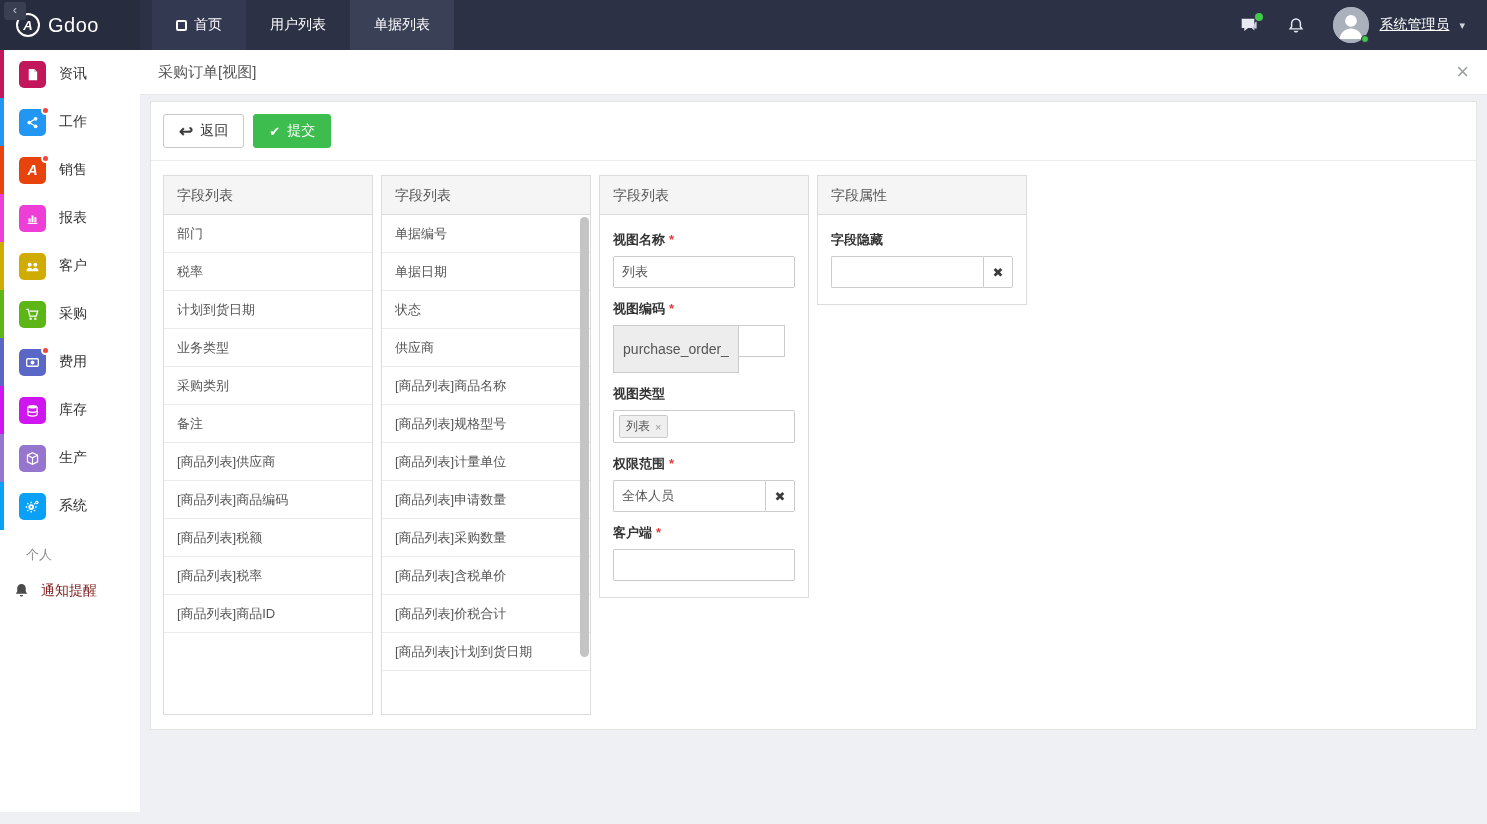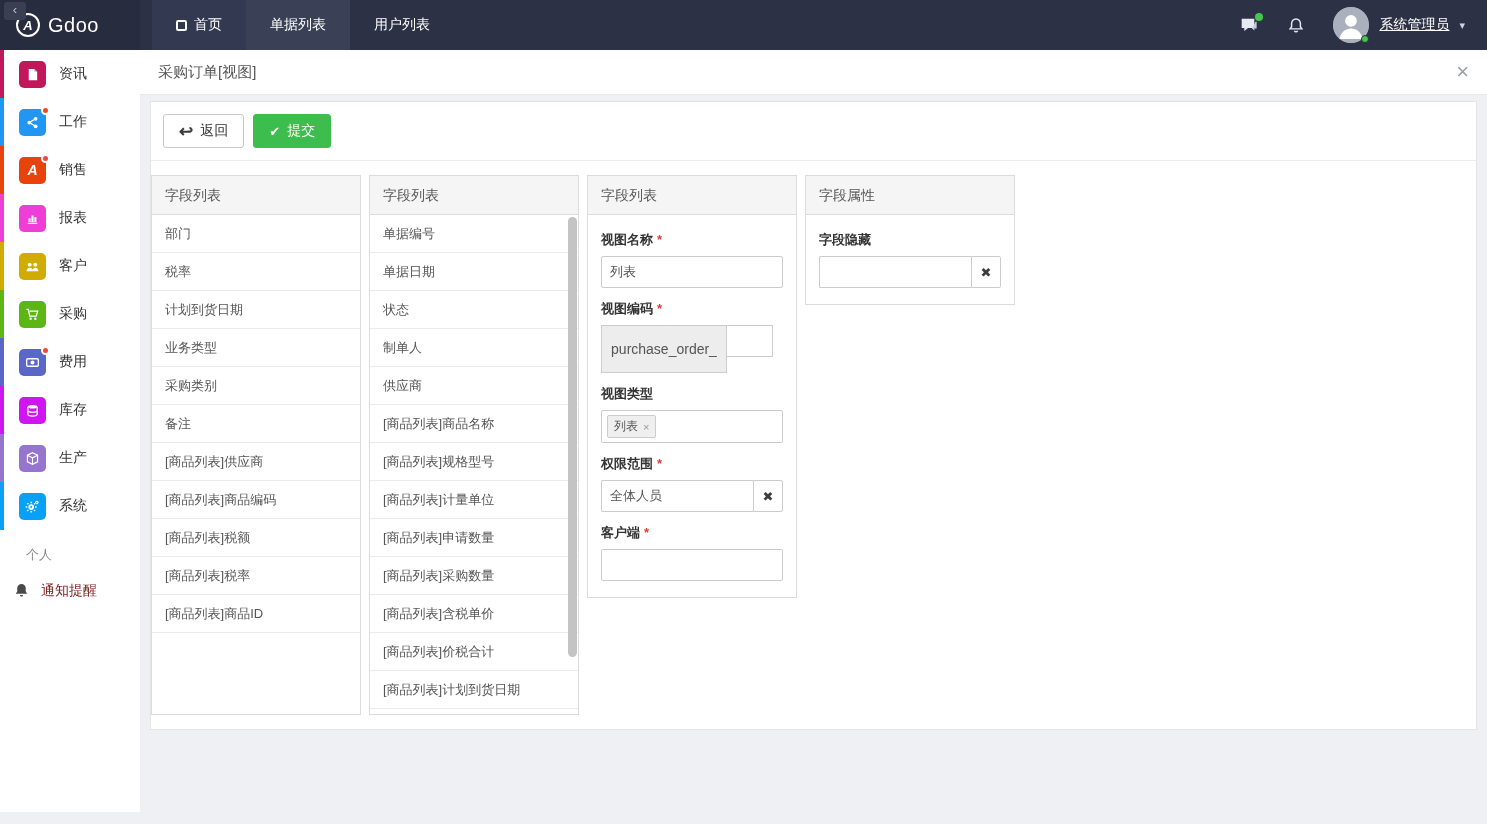--- a/index.html
+++ b/index.html
@@ -51,21 +51,21 @@
   .content { padding:6px 10px; }
   .card { background:#fff; border:1px solid #e4e4e4; min-height:622px; }
   .card-toolbar { padding:12px 12px; border-bottom:1px solid #ececec; display:flex; gap:9px; }
   .btn { display:inline-flex; align-items:center; gap:7px; height:34px; padding:0 15px;
     border-radius:3px; font-size:14px; cursor:pointer; }
   .btn-back { background:#fff; border:1px solid #c9c9c9; color:#333; }
   .btn-back .ic { font-size:17px; font-weight:bold; color:#3c3c3c; }
   .btn-submit { background:#3dbd4d; border:1px solid #3dbd4d; color:#fff; }
   .btn-submit .ic { font-size:13px; }
 
-  .card-body { display:flex; align-items:flex-start; gap:8px; padding:14px 0; }
+  .card-body { display:flex; align-items:flex-start; gap:8px; padding:14px 12px; }
   .panel { width:210px; border:1px solid #dcdcdc; background:#fff; flex:none; }
   .panel-header { height:39px; line-height:38px; background:#f5f5f5; border-bottom:1px solid #dcdcdc;
     padding:0 13px; font-size:14px; color:#555; }
   .panel-tall { height:540px; position:relative; }
   .list-row { height:38px; line-height:38px; padding:0 13px; font-size:13px; color:#555;
     border-bottom:1px solid #ebebeb; white-space:nowrap; overflow:hidden; cursor:pointer; }
   .fake-scroll { position:absolute; top:41px; bottom:3px; right:1px; width:9px; }
   .fake-thumb { width:9px; height:89%; background:#c4c4c4; border-radius:5px; }
 
   .form-body { padding:4px 13px 16px; }
@@ -93,25 +93,25 @@
   <div class="collapse-btn">‹</div>
   <div class="brand">
     <span class="logo-circle">A</span>
     <span class="brand-name">Gdoo</span>
   </div>
   <div class="nav-tabs" id="nav-tabs">
       <div class="nav-tab lite">
         <span class="home-box"></span>
         <span>首页</span>
       </div>
+      <div class="nav-tab">
+        <span>用户列表</span>
+      </div>
       <div class="nav-tab active">
         <span>单据列表</span>
-      </div>
-      <div class="nav-tab">
-        <span>用户列表</span>
       </div>
     </div>
   <div class="nav-right">
     <span class="nav-ico">
       <svg width="20" height="18" viewBox="0 0 16 16" fill="#e7eaf2">
           <path d="M1.5 2.5h11.2v8.2H7.2L3.8 13.4v-2.7H1.5z"></path>
           <path d="M13.8 5h1v6h-2v1.8L10.6 11" fill="#c6ccda"></path>
         </svg>
       <span class="gdot"></span>
     </span>
@@ -286,21 +286,20 @@
               <div class="list-row">[商品列表]商品ID</div>
             </div>
         </div>
 
         <div class="panel panel-tall">
           <div class="panel-header">字段列表</div>
           <div id="panel2-rows">
               <div class="list-row">单据编号</div>
               <div class="list-row">单据日期</div>
               <div class="list-row">状态</div>
-              <div class="list-row">制单人</div>
               <div class="list-row">供应商</div>
               <div class="list-row">[商品列表]商品名称</div>
               <div class="list-row">[商品列表]规格型号</div>
               <div class="list-row">[商品列表]计量单位</div>
               <div class="list-row">[商品列表]申请数量</div>
               <div class="list-row">[商品列表]采购数量</div>
               <div class="list-row">[商品列表]含税单价</div>
               <div class="list-row">[商品列表]价税合计</div>
               <div class="list-row">[商品列表]计划到货日期</div>
             </div>

